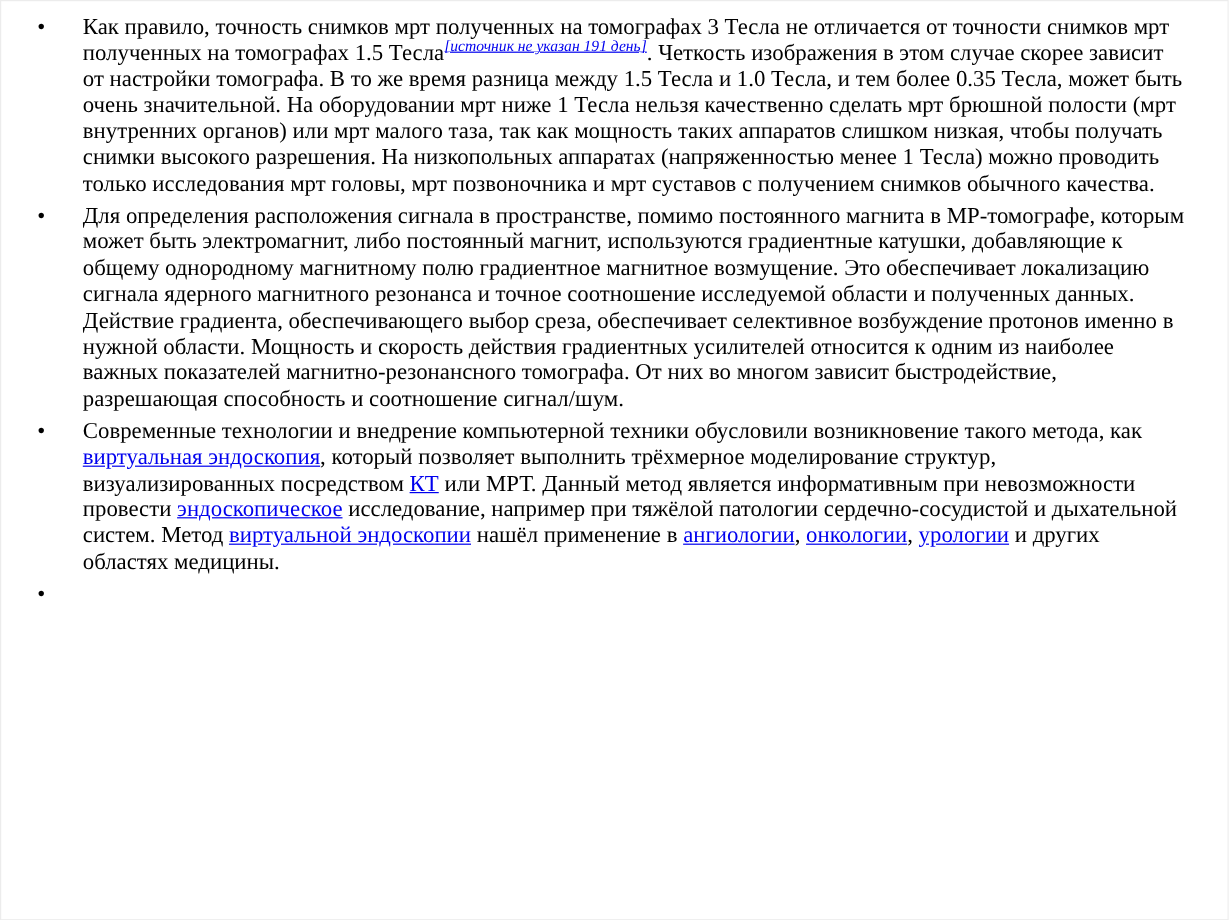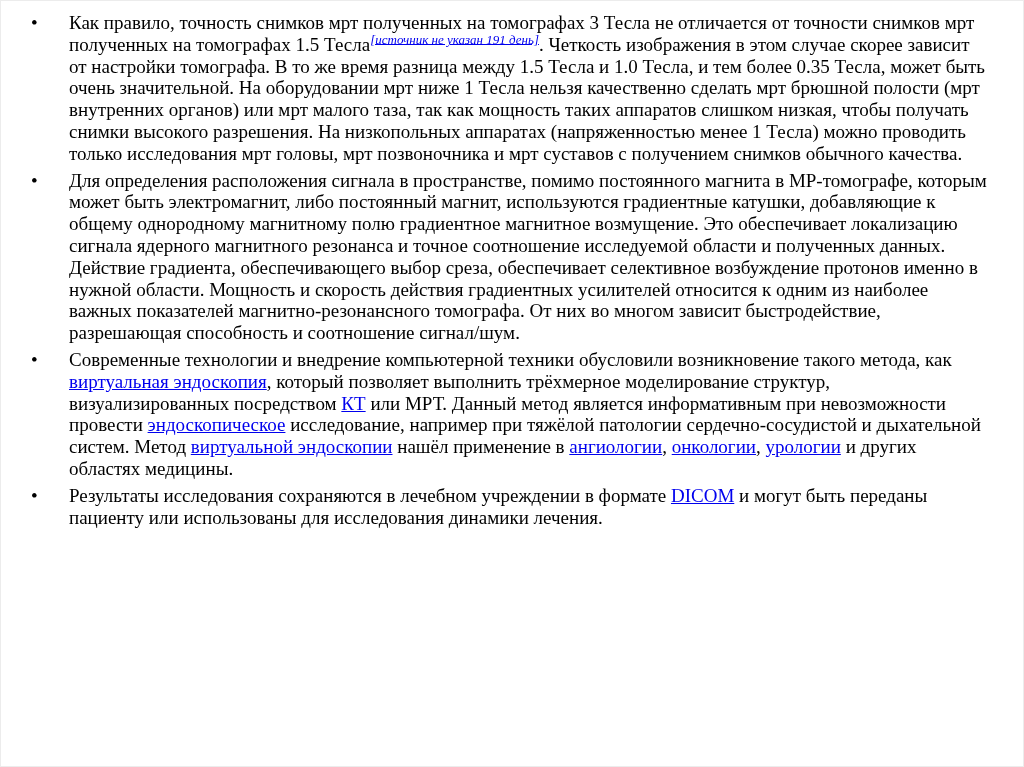--- a/index.html
+++ b/index.html
@@ -53,16 +53,16 @@
 </style>
 </head>
 <body>
 
 <div class="slide" style="background: rgb(255, 255, 255); border-color: rgb(236, 236, 236); color: rgb(0, 0, 0);">
   <div class="content">
     <div id="bullet-list">
         <div class="bullet-item"><span class="bullet-dot">•</span><span class="bullet-text"><span>Как правило, точность снимков мрт полученных на томографах 3 Тесла не отличается от точности снимков мрт полученных на томографах 1.5 Тесла</span><a href="#" class="sup-link">[источник не указан 191 день]</a><span>. Четкость изображения в этом случае скорее зависит от настройки томографа. В то же время разница между 1.5 Тесла и 1.0 Тесла, и тем более 0.35 Тесла, может быть очень значительной. На оборудовании мрт ниже 1 Тесла нельзя качественно сделать мрт брюшной полости (мрт внутренних органов) или мрт малого таза, так как мощность таких аппаратов слишком низкая, чтобы получать снимки высокого разрешения. На низкопольных аппаратах (напряженностью менее 1 Тесла) можно проводить только исследования мрт головы, мрт позвоночника и мрт суставов с получением снимков обычного качества.</span></span></div>
         <div class="bullet-item"><span class="bullet-dot">•</span><span class="bullet-text"><span>Для определения расположения сигнала в пространстве, помимо постоянного магнита в МР-томографе, которым может быть электромагнит, либо постоянный магнит, используются градиентные катушки, добавляющие к общему однородному магнитному полю градиентное магнитное возмущение. Это обеспечивает локализацию сигнала ядерного магнитного резонанса и точное соотношение исследуемой области и полученных данных. Действие градиента, обеспечивающего выбор среза, обеспечивает селективное возбуждение протонов именно в нужной области. Мощность и скорость действия градиентных усилителей относится к одним из наиболее важных показателей магнитно-резонансного томографа. От них во многом зависит быстродействие, разрешающая способность и соотношение сигнал/шум.</span></span></div>
         <div class="bullet-item"><span class="bullet-dot">•</span><span class="bullet-text"><span>Современные технологии и внедрение компьютерной техники обусловили возникновение такого метода, как </span><a href="#" class="text-link">виртуальная эндоскопия</a><span>, который позволяет выполнить трёхмерное моделирование структур, визуализированных посредством </span><a href="#" class="text-link">КТ</a><span> или МРТ. Данный метод является информативным при невозможности провести </span><a href="#" class="text-link">эндоскопическое</a><span> исследование, например при тяжёлой патологии сердечно-сосудистой и дыхательной систем. Метод </span><a href="#" class="text-link">виртуальной эндоскопии</a><span> нашёл применение в </span><a href="#" class="text-link">ангиологии</a><span>, </span><a href="#" class="text-link">онкологии</a><span>, </span><a href="#" class="text-link">урологии</a><span> и других областях медицины.</span></span></div>
-        <div class="bullet-item"><span class="bullet-dot">•</span><span class="bullet-text"><span>Результаты исследования сохраняются в лечебном учреждении в формате </span><a href="#" class="text-link">DICOM</a><span> и могут быть переданы пациенту или использованы для исследования динамики лечения.</span></span></div>
+        <div class="bullet-item"><span class="bullet-dot">•</span></div>
       </div>
   </div>
 </div>
 
 </body></html>

